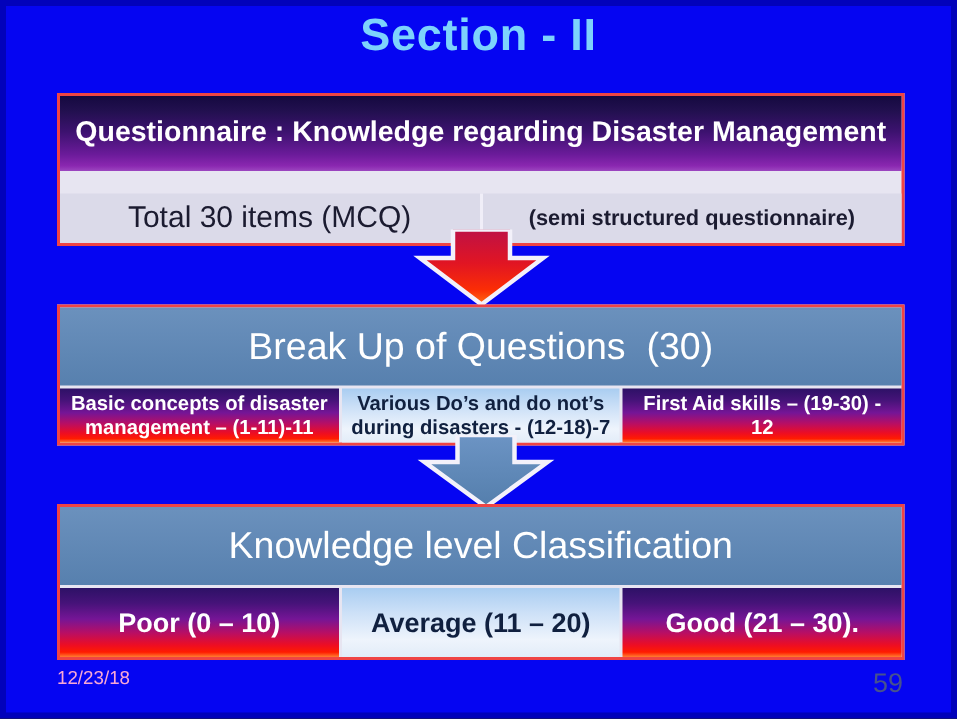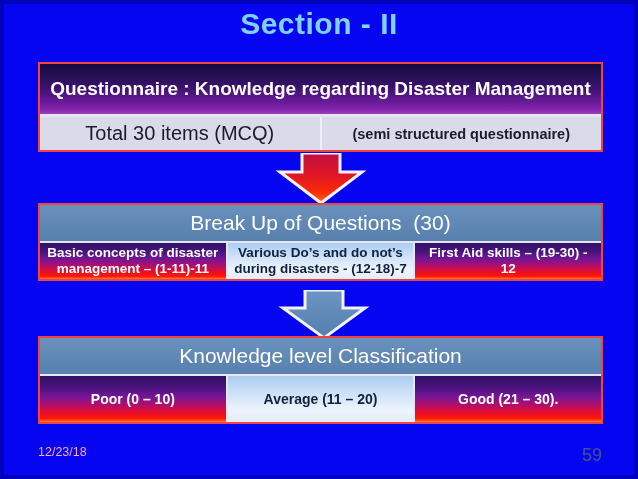--- a/index.html
+++ b/index.html
@@ -21,53 +21,53 @@
   .panel-header{
     display:flex;align-items:center;justify-content:center;
     text-align:center;color:#FFFFFF;white-space:pre-wrap;
   }
   .p1{top:62px;}
   .p1 .panel-header{
     height:50px;font-size:19px;font-weight:600;
     background:linear-gradient(180deg,#150940 0%,#22104F 20%,#3D1270 48%,#6B1B9A 78%,#8A27B0 93%,#9C46C0 100%);
   }
   .p1-body{
-    display:flex;height:33px;background:#DBDAE9;margin-top:3px;
+    display:flex;height:33px;background:#DBDAE9;margin-top:15px;
   }
   .p1-cell{
     flex:1;display:flex;align-items:center;justify-content:center;
     color:#1B1B30;text-align:center;
   }
   .p1-cell.total{font-size:20px;border-right:2px solid #F0EEF8;}
   .p1-cell.semi{font-size:14.5px;font-weight:bold;}
   .p23{}
   .p2{top:203px;}
   .p3{top:336px;}
   .steel-header{
-    height:36px;font-size:21px;
+    height:52px;font-size:25px;
     background:linear-gradient(180deg,#6B91BD 0%,#5780AE 100%);
   }
   .cells{display:flex;gap:2px;margin-top:2px;}
   .p2 .cells{height:36px;}
   .p3 .cells{height:46px;}
   .cell{
     flex:1;display:flex;align-items:center;justify-content:center;
     text-align:center;font-weight:bold;padding:1px 5px;box-sizing:border-box;
   }
   .cell.grad{
     background:linear-gradient(180deg,#2D1166 0%,#461379 22%,#751596 45%,#B80E64 65%,#EE0D22 83%,#FF1C00 93%,#FF7F30 100%);
     color:#FFFFFF;
   }
   .cell.light{
     background:linear-gradient(180deg,#A9CDF1 0%,#CCE0F7 35%,#EEF4FC 75%,#E2ECF8 100%);
     color:#10203F;
     text-align:center;
   }
   .p2 .cell{font-size:13.5px;line-height:1.18;}
-  .p3 .cell{font-size:14px;}
+  .p3 .cell{font-size:18px;}
   .arrow{position:absolute;}
   .arrow1{left:272px;top:153px;}
   .arrow2{left:275px;top:290px;}
   .footer-date{
     position:absolute;left:38px;top:445px;
     color:#f9a8d4;font-size:12.5px;
   }
   .footer-page{
     position:absolute;right:36px;top:445px;
     color:#47528E;font-size:18px;

